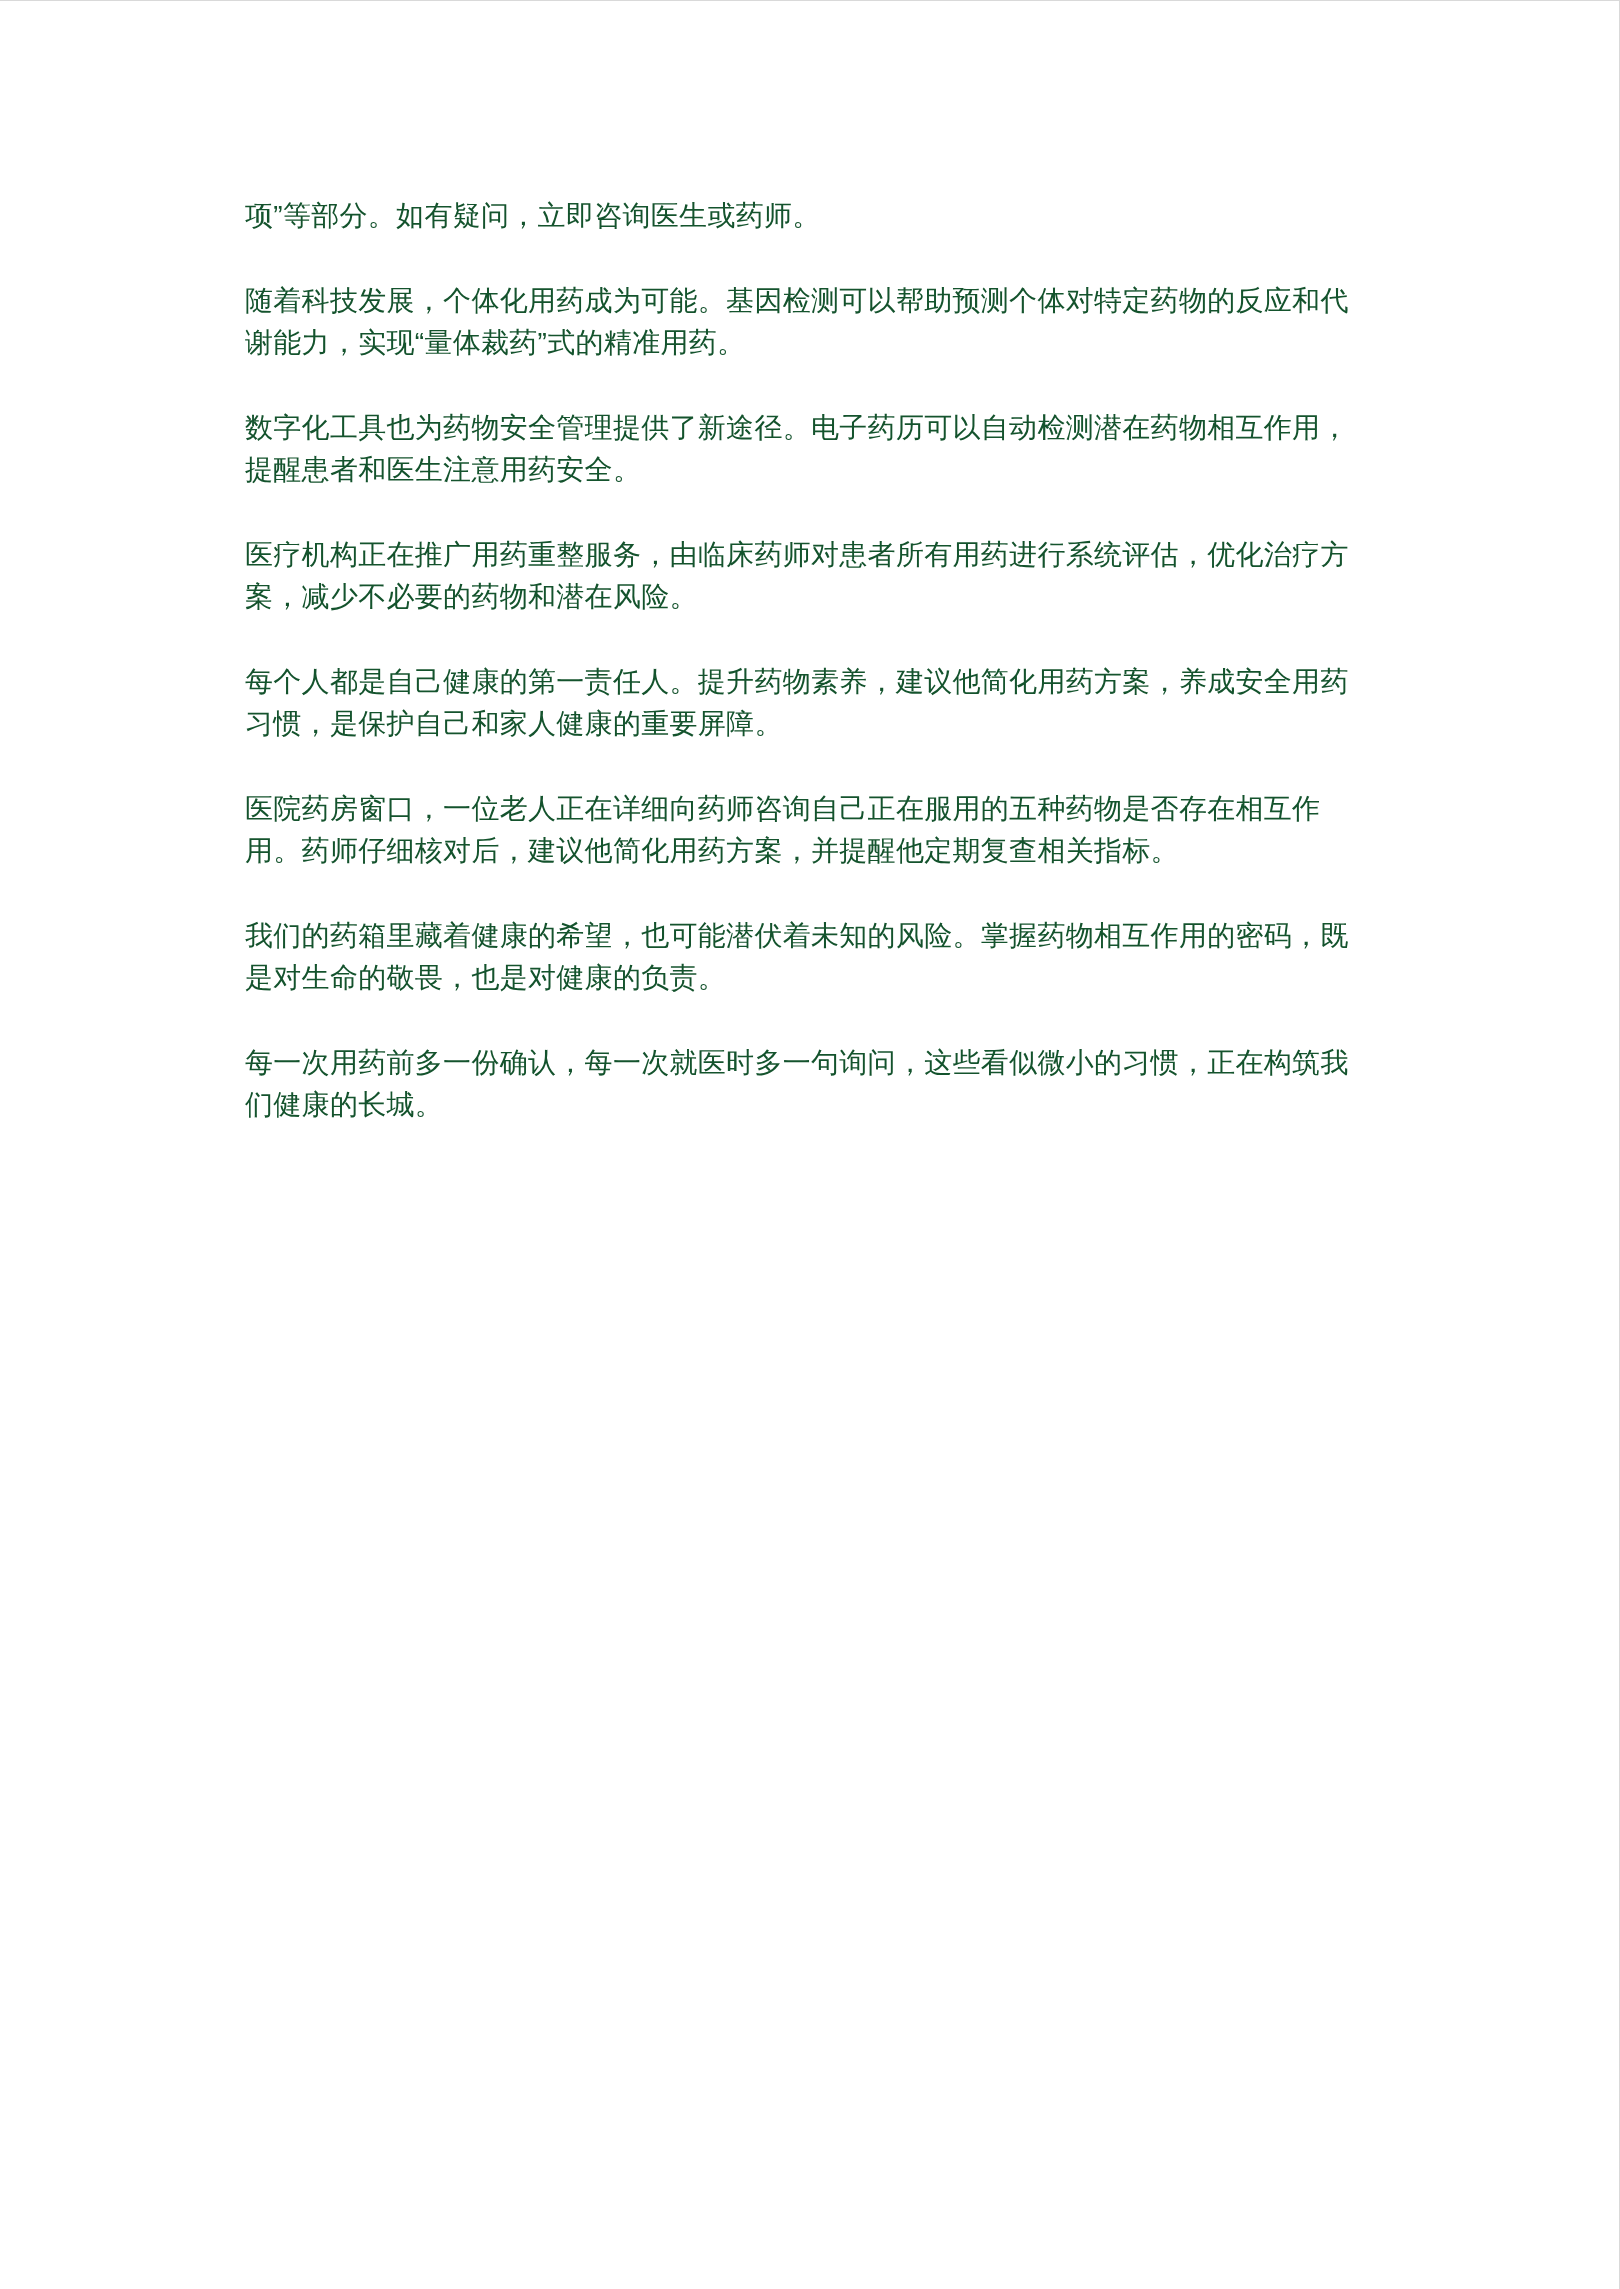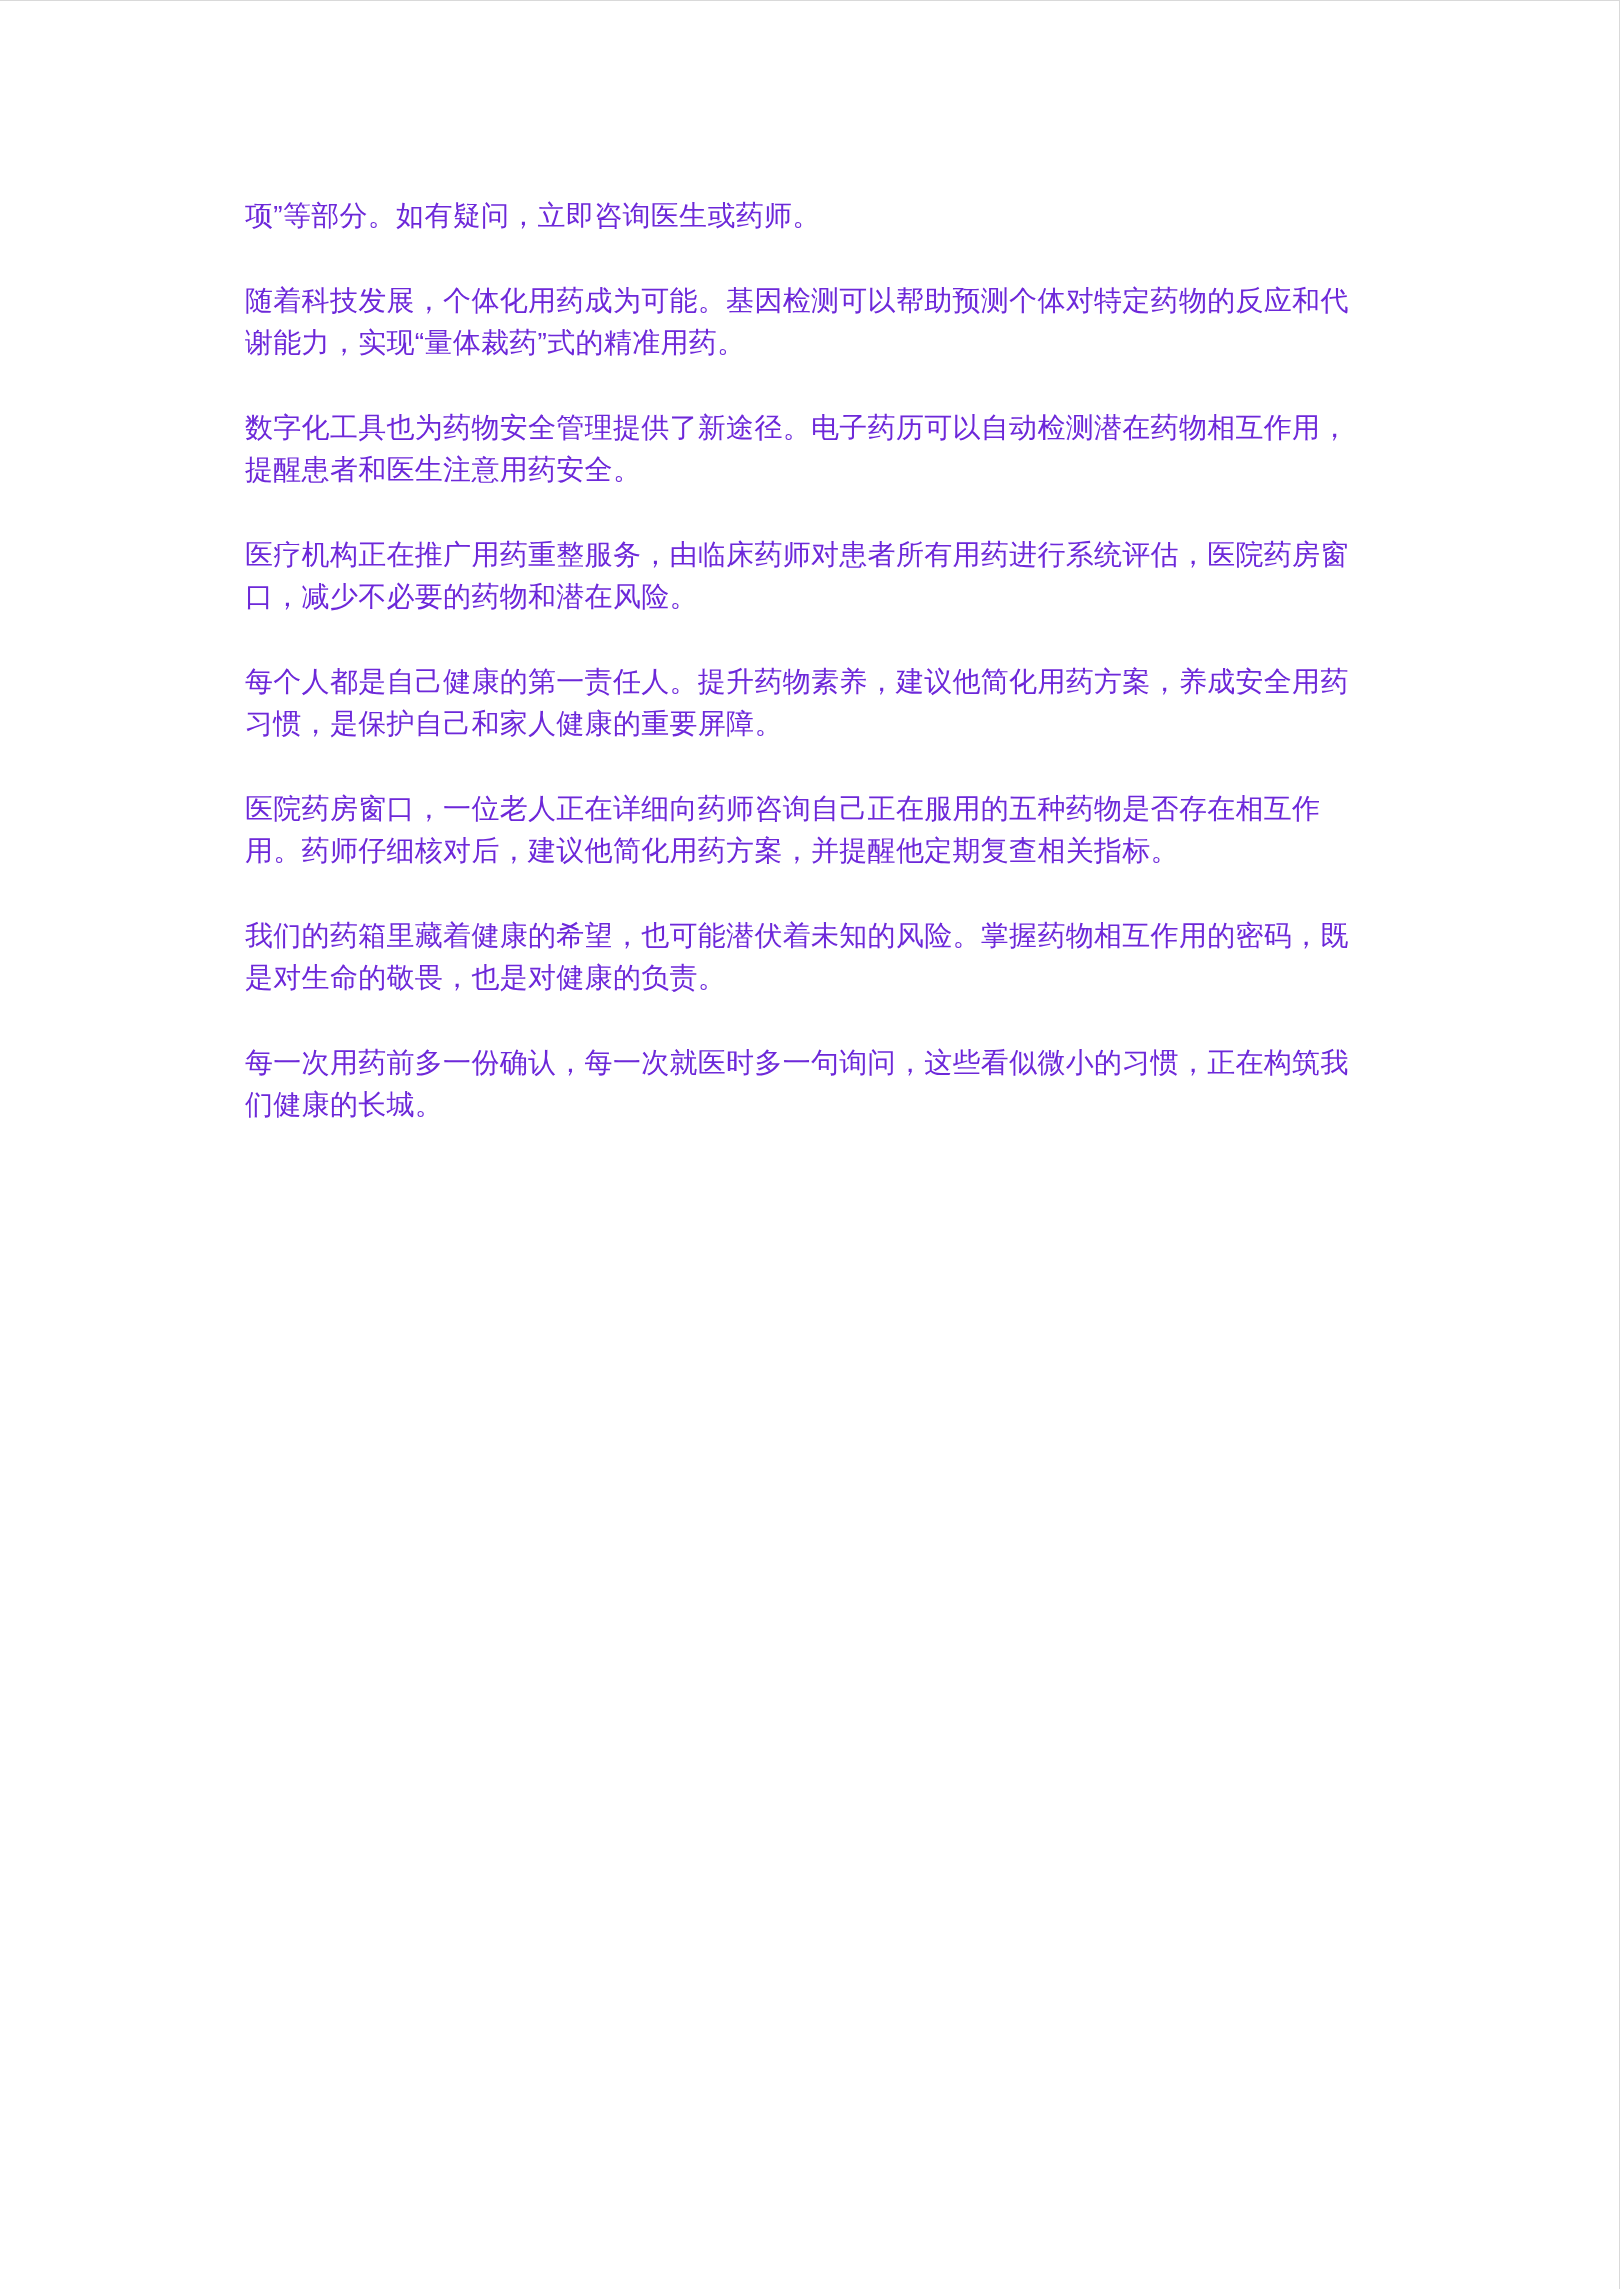--- a/index.html
+++ b/index.html
@@ -21,39 +21,39 @@
   }
   .doc {
     box-sizing: border-box;
     padding: 194px 245px 0 245px;
     width: 100%;
   }
   .doc p {
     margin: 0 0 43px 0;
     font-size: 28px;
     line-height: 42px;
-    color: #6d28d9;
+    color: #14532d;
     letter-spacing: 0.3px;
     text-align: left;
     word-break: break-all;
     overflow-wrap: anywhere;
   }
   .doc p.heading {
     
     font-weight: 400;
   }
 </style>
 </head>
 <body>
 
 <div class="page">
   <div class="doc">
     <p>项”等部分。如有疑问，立即咨询医生或药师。</p>
     <p>随着科技发展，个体化用药成为可能。基因检测可以帮助预测个体对特定药物的反应和代谢能力，实现“量体裁药”式的精准用药。</p>
     <p>数字化工具也为药物安全管理提供了新途径。电子药历可以自动检测潜在药物相互作用，提醒患者和医生注意用药安全。</p>
-    <p>医疗机构正在推广用药重整服务，由临床药师对患者所有用药进行系统评估，医院药房窗口，减少不必要的药物和潜在风险。</p>
+    <p>医疗机构正在推广用药重整服务，由临床药师对患者所有用药进行系统评估，优化治疗方案，减少不必要的药物和潜在风险。</p>
     <p>每个人都是自己健康的第一责任人。提升药物素养，建议他简化用药方案，养成安全用药习惯，是保护自己和家人健康的重要屏障。</p>
     <p>医院药房窗口，一位老人正在详细向药师咨询自己正在服用的五种药物是否存在相互作用。药师仔细核对后，建议他简化用药方案，并提醒他定期复查相关指标。</p>
     <p>我们的药箱里藏着健康的希望，也可能潜伏着未知的风险。掌握药物相互作用的密码，既是对生命的敬畏，也是对健康的负责。</p>
     <p>每一次用药前多一份确认，每一次就医时多一句询问，这些看似微小的习惯，正在构筑我们健康的长城。</p>
   </div>
 </div>
 
 
 </body></html>

